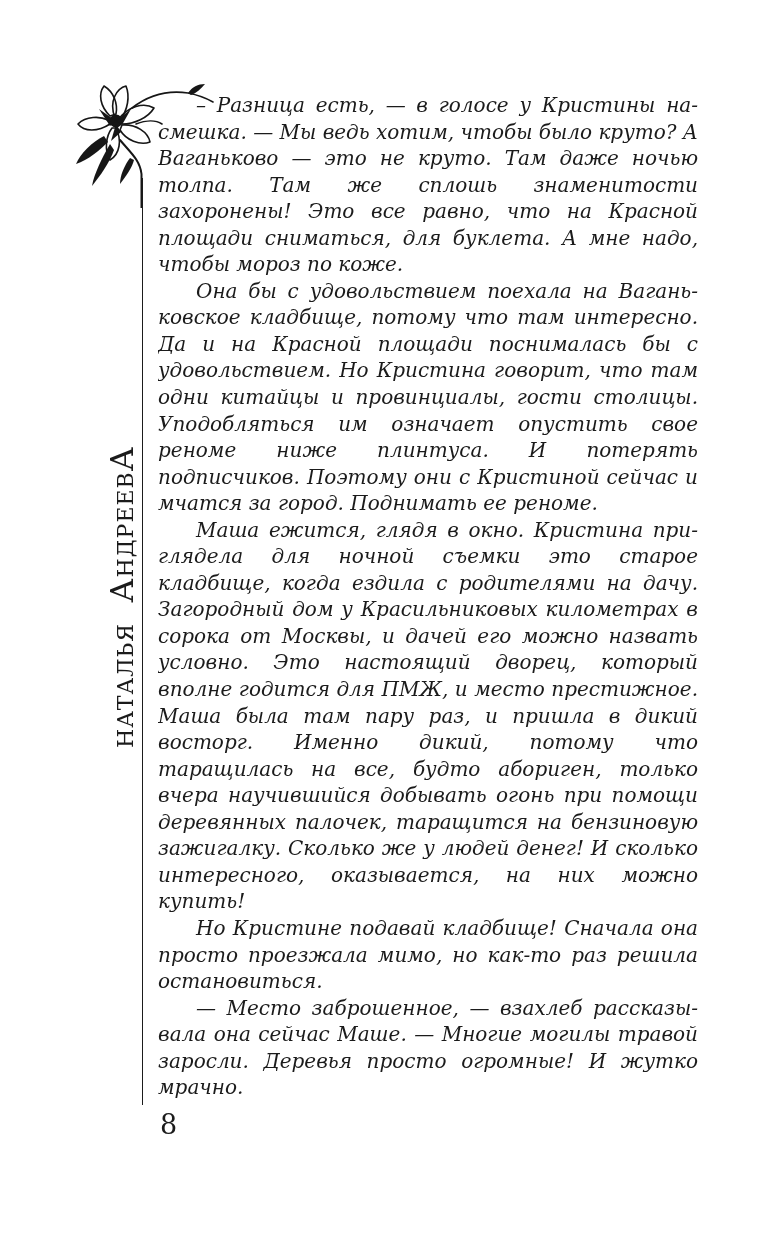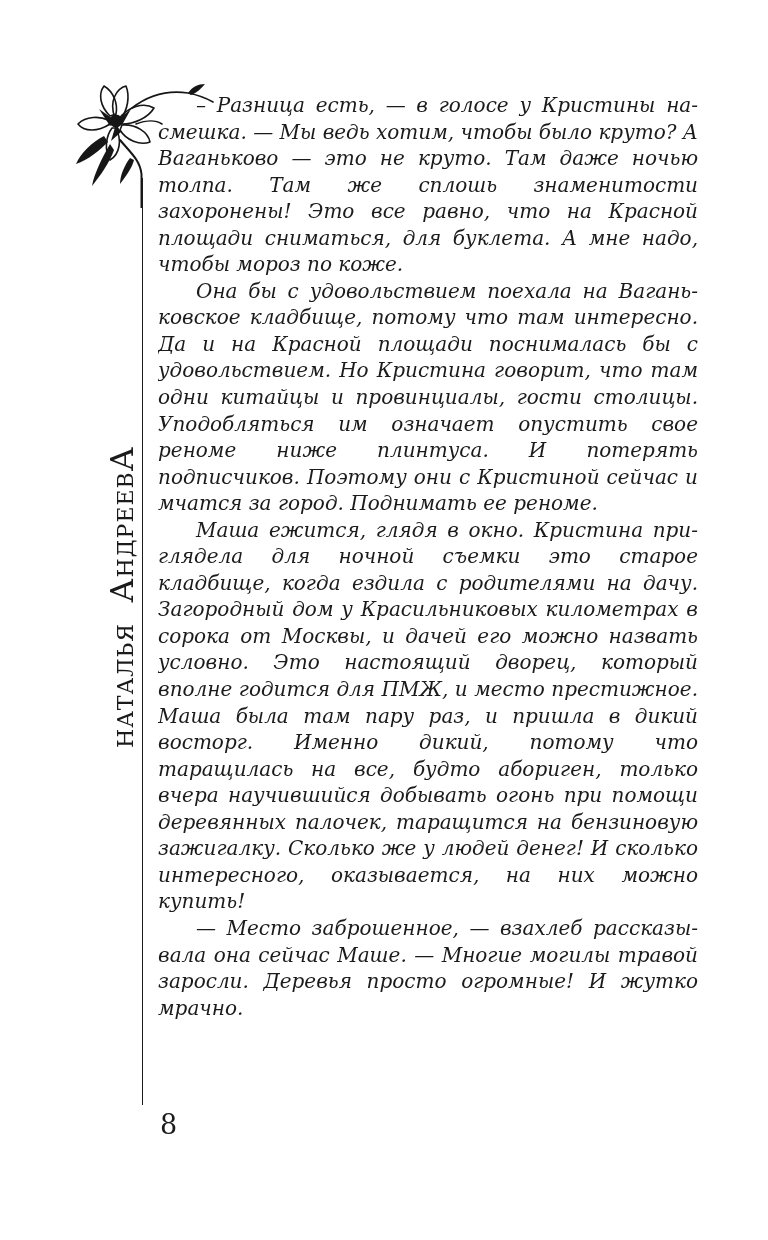--- a/index.html
+++ b/index.html
@@ -73,18 +73,19 @@
   </svg>
 
   <div class="rule"></div>
 
   <div class="author">наталья АндреевА</div>
 
   <div class="text-col">
       <p class="para">– Разница есть, — в голосе у Кристины на­смешка. — Мы ведь хотим, чтобы было круто? А Ваганьково — это не круто. Там даже ночью толпа. Там же сплошь знаменитости захоронены! Это все равно, что на Красной площади сниматься, для буклета. А мне надо, чтобы мороз по коже.</p>
       <p class="para">Она бы с удовольствием поехала на Вагань­ковское кладбище, потому что там интересно. Да и на Красной площади поснималась бы с удоволь­ствием. Но Кристина говорит, что там одни ки­тайцы и провинциалы, гости столицы. Уподоб­ляться им означает опустить свое реноме ниже плинтуса. И потерять подписчиков. Поэтому они с Кристиной сейчас и мчатся за город. Поднимать ее реноме.</p>
       <p class="para">Маша ежится, глядя в окно. Кристина при­глядела для ночной съемки это старое кладбище, когда ездила с родителями на дачу. Загородный дом у Красильниковых километрах в сорока от Москвы, и дачей его можно назвать условно. Это настоящий дворец, который вполне годится для ПМЖ, и место престижное. Маша была там пару раз, и пришла в дикий восторг. Именно дикий, потому что таращилась на все, будто абориген, только вчера научившийся добывать огонь при помощи деревянных палочек, таращится на бен­зиновую зажигалку. Сколько же у людей денег! И сколько интересного, оказывается, на них можно купить!</p>
+      <p class="para">Но Кристине подавай кладбище! Сначала она просто проезжала мимо, но как-то раз решила остановиться.</p>
       <p class="para">— Место заброшенное, — взахлеб рассказы­вала она сейчас Маше. — Многие могилы тра­вой заросли. Деревья просто огромные! И жутко мрачно.</p>
     </div>
 
   <div class="page-num">8</div>
 
 </div>
 
 </body></html>

